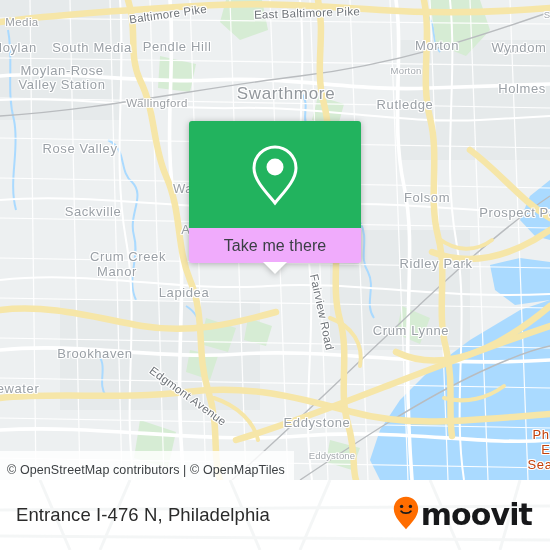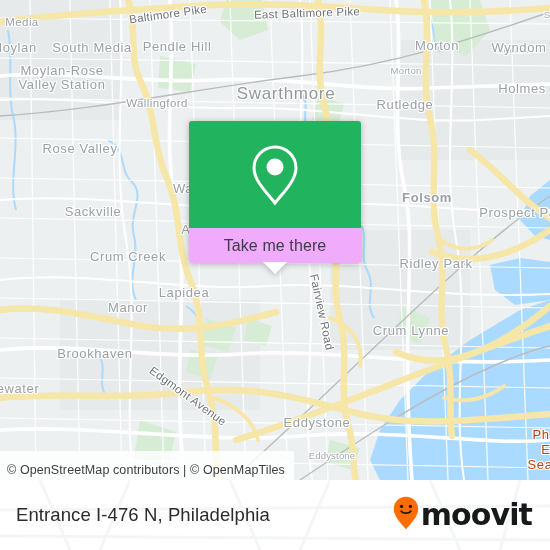--- a/index.html
+++ b/index.html
@@ -273,26 +273,26 @@
         <div class="map-label lbl-mid" style="left: 519px; top: 47px;">Wyndom</div>
         <div class="map-label lbl-mid" style="left: 62px; top: 70px;">Moylan-Rose</div>
         <div class="map-label lbl-mid" style="left: 62px; top: 84px;">Valley Station</div>
         <div class="map-label lbl-small" style="left: 406px; top: 70px;">Morton</div>
         <div class="map-label lbl-city" style="left: 157px; top: 103px;">Wallingford</div>
         <div class="map-label lbl-big" style="left: 286px; top: 94px;">Swarthmore</div>
         <div class="map-label lbl-mid" style="left: 405px; top: 104px;">Rutledge</div>
         <div class="map-label lbl-mid" style="left: 522px; top: 88px; text-align: center;">Holmes</div>
         <div class="map-label lbl-mid" style="left: 80px; top: 148px;">Rose Valley</div>
         <div class="map-label lbl-mid" style="left: 183px; top: 188px;">Wa</div>
-        <div class="map-label lbl-mid" style="left: 427px; top: 197px; font-weight: bold;">Folsom</div>
+        <div class="map-label lbl-mid" style="left: 427px; top: 197px;">Folsom</div>
         <div class="map-label lbl-mid" style="left: 518px; top: 212px;">Prospect Pa</div>
         <div class="map-label lbl-mid" style="left: 93px; top: 211px;">Sackville</div>
         <div class="map-label lbl-mid" style="left: 186px; top: 229px;">A</div>
         <div class="map-label lbl-mid" style="left: 128px; top: 256px;">Crum Creek</div>
-        <div class="map-label lbl-mid" style="left: 128px; top: 271px; margin-top: 36px;">Manor</div>
+        <div class="map-label lbl-mid" style="left: 117px; top: 271px;">Manor</div>
         <div class="map-label lbl-mid" style="left: 436px; top: 263px;">Ridley Park</div>
         <div class="map-label lbl-mid" style="left: 184px; top: 292px;">Lapidea</div>
         <div class="map-label lbl-road" style="left: 322px; top: 312px; transform: translate(-50%, -50%) rotate(78deg);">Fairview Road</div>
         <div class="map-label lbl-mid" style="left: 411px; top: 330px;">Crum Lynne</div>
         <div class="map-label lbl-mid" style="left: 95px; top: 353px;">Brookhaven</div>
         <div class="map-label lbl-mid" style="left: 18px; top: 388px;">ewater</div>
         <div class="map-label lbl-road" style="left: 188px; top: 396px; transform: translate(-50%, -50%) rotate(36deg);">Edgmont Avenue</div>
         <div class="map-label lbl-mid" style="left: 317px; top: 422px;">Eddystone</div>
         <div class="map-label lbl-small" style="left: 332px; top: 455px;">Eddystone</div>
         <div class="map-label lbl-mid lbl-water" style="left: 541px; top: 434px;">Ph</div>

